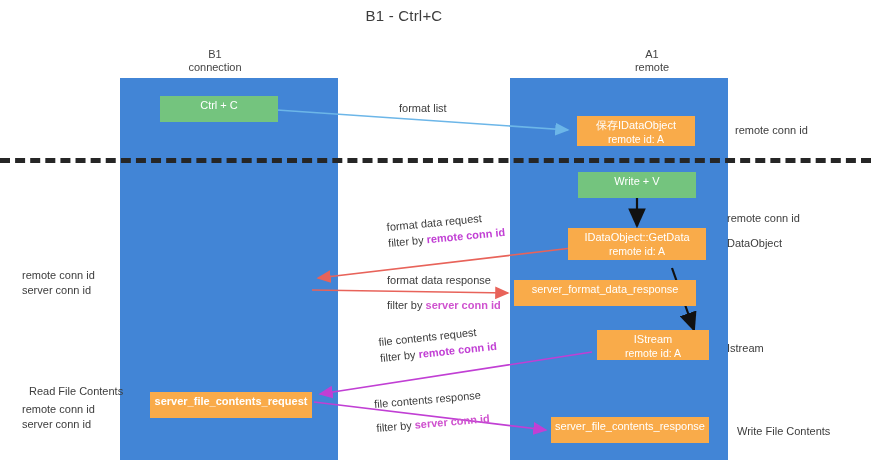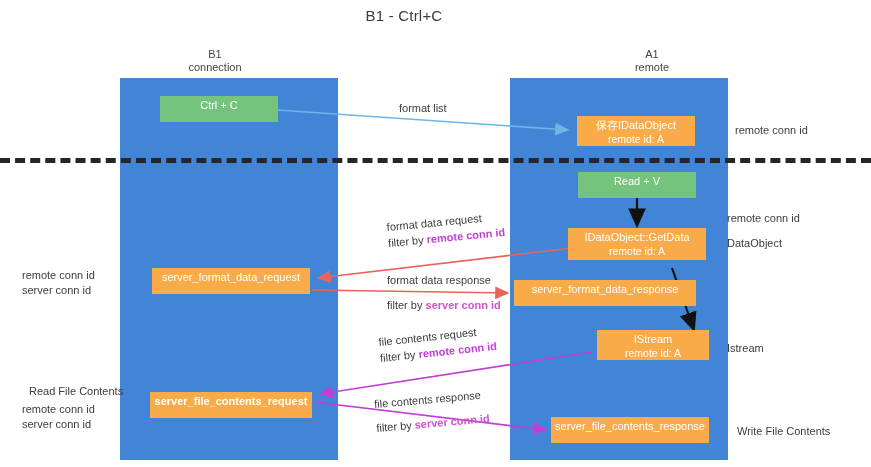--- a/index.html
+++ b/index.html
@@ -181,31 +181,28 @@
   <div class="node green" style="left:160px; top:96px; width:118px; height:26px;">
     <span>Ctrl + C</span>
   </div>
 
   <div class="node orange" style="left:577px; top:116px; width:118px; height:30px;">
     <span>保存IDataObject</span>
     <span class="l2">remote id: A</span>
   </div>
 
   <div class="node green" style="left:578px; top:172px; width:118px; height:26px;">
-    <span>Read + V</span>
+    <span>Write + V</span>
   </div>
 
   <div class="node orange" style="left:568px; top:228px; width:138px; height:32px;">
     <span>IDataObject::GetData</span>
     <span class="l2">remote id: A</span>
   </div>
 
-  <div class="node orange" style="left:152px; top:268px; width:158px; height:26px;">
-    <span>server_format_data_request</span>
-  </div>
 
   <div class="node orange" style="left:514px; top:280px; width:182px; height:26px;">
     <span>server_format_data_response</span>
   </div>
 
   <div class="node orange" style="left:597px; top:330px; width:112px; height:30px;">
     <span>IStream</span>
     <span class="l2">remote id: A</span>
   </div>
 

